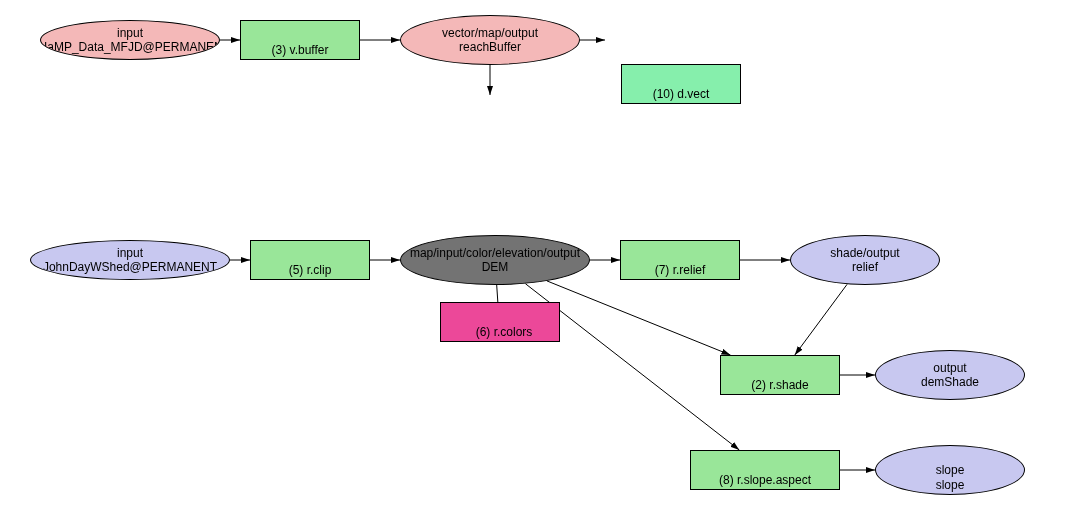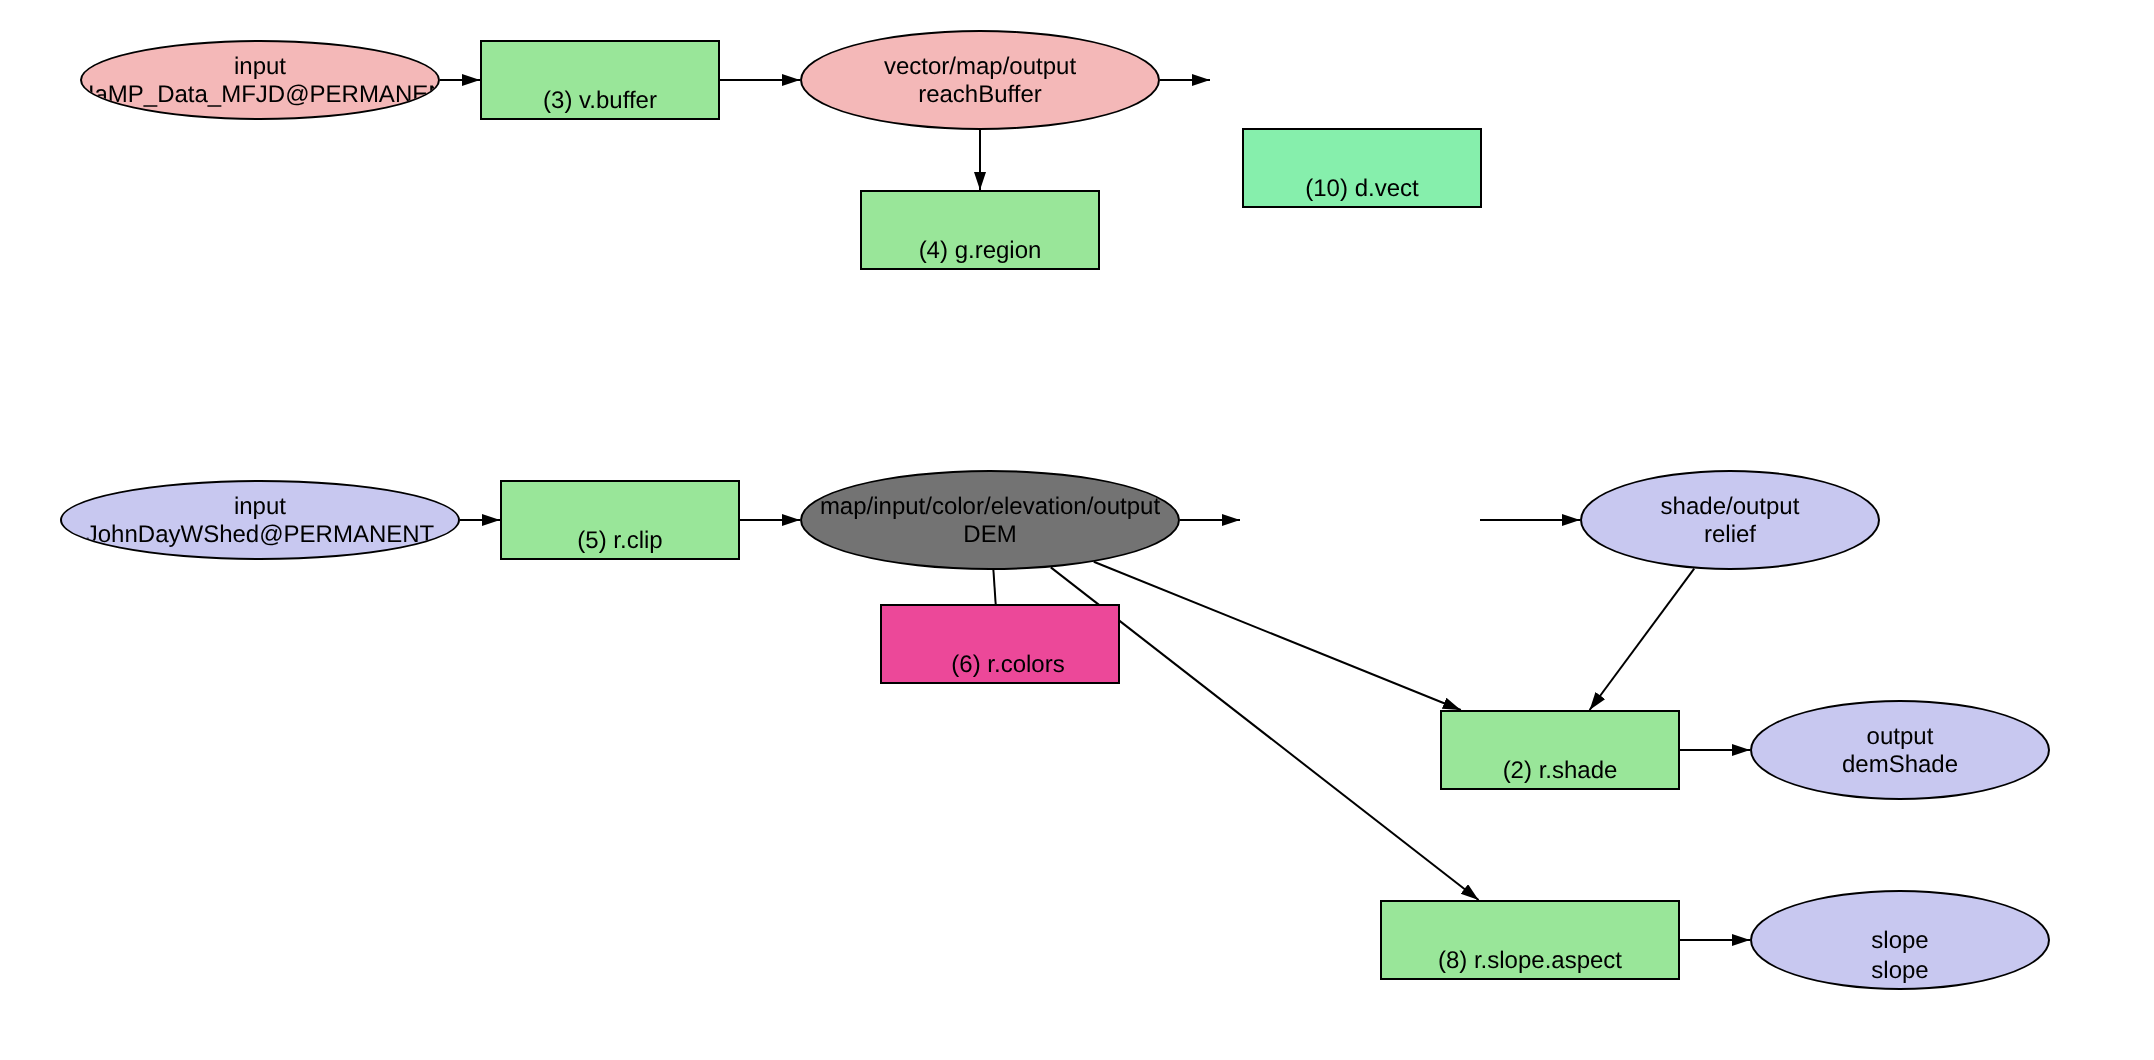--- a/index.html
+++ b/index.html
@@ -70,26 +70,26 @@
         <line x1="525.4" y1="283.7" x2="739.3" y2="450.0" stroke="#000000" stroke-width="1" marker-end="url(#arrow)"></line>
         <line x1="840.0" y1="470.0" x2="875.0" y2="470.0" stroke="#000000" stroke-width="1" marker-end="url(#arrow)"></line>
       </g>
   </svg>
 <div class="node ellipse" style="left: 40px; top: 20px; width: 180px; height: 40px; background: rgb(244, 184, 184);"><span>input
 CHaMP_Data_MFJD@PERMANENT</span></div>
     <div class="node rect" style="left: 240px; top: 20px; width: 120px; height: 40px; background: rgb(153, 230, 153);"><span>(3) v.buffer</span></div>
     <div class="node ellipse" style="left: 400px; top: 15px; width: 180px; height: 50px; background: rgb(244, 184, 184);"><span>vector/map/output
 reachBuffer</span></div>
     <div class="node rect" style="left: 621px; top: 20px; width: 120px; height: 40px; background: #86efac; margin-top: 44px;"><span>(10) d.vect</span></div>
-    <div class="node rect" style="left: 430px; top: 95px; width: 120px; height: 40px; background: rgb(153, 230, 153);"><span>(4) g.region</span></div>
     <div class="node ellipse" style="left: 30px; top: 240px; width: 200px; height: 40px; background: rgb(200, 200, 240);"><span>input
 JohnDayWShed@PERMANENT</span></div>
     <div class="node rect" style="left: 250px; top: 240px; width: 120px; height: 40px; background: rgb(153, 230, 153);"><span>(5) r.clip</span></div>
     <div class="node ellipse" style="left: 400px; top: 235px; width: 190px; height: 50px; background: #737373;"><span>map/input/color/elevation/output
 DEM</span></div>
+    <div class="node rect" style="left: 620px; top: 240px; width: 120px; height: 40px; background: rgb(153, 230, 153);"><span>(7) r.relief</span></div>
     <div class="node ellipse" style="left: 790px; top: 235px; width: 150px; height: 50px; background: rgb(200, 200, 240);"><span>shade/output
 relief</span></div>
     <div class="node rect" style="left: 440px; top: 302px; width: 120px; height: 40px; background: #ec4899; padding-left: 12px;"><span>(6) r.colors</span></div>
     <div class="node rect" style="left: 720px; top: 355px; width: 120px; height: 40px; background: rgb(153, 230, 153);"><span>(2) r.shade</span></div>
     <div class="node ellipse" style="left: 875px; top: 350px; width: 150px; height: 50px; background: rgb(200, 200, 240);"><span>output
 demShade</span></div>
     <div class="node rect" style="left: 690px; top: 450px; width: 150px; height: 40px; background: rgb(153, 230, 153);"><span>(8) r.slope.aspect</span></div>
     <div class="node ellipse" style="left: 875px; top: 445px; width: 150px; height: 50px; background: rgb(200, 200, 240); align-items: flex-end;"><span>slope
 slope</span></div>
   </div>

